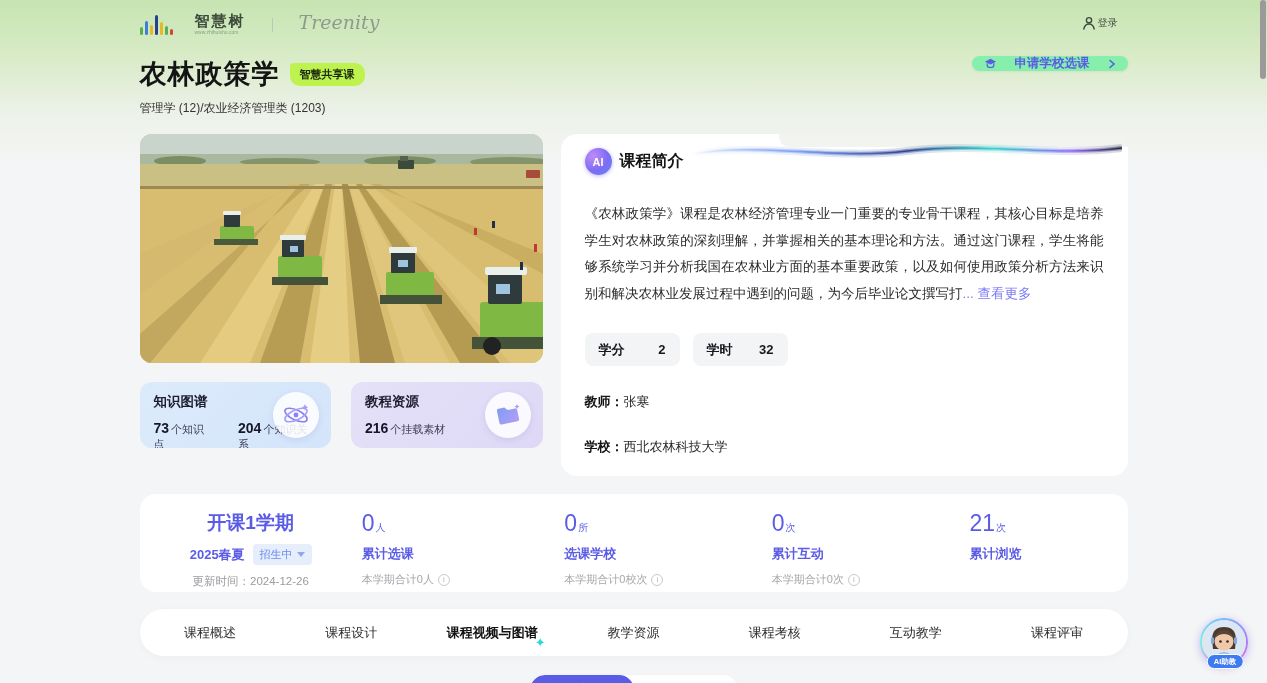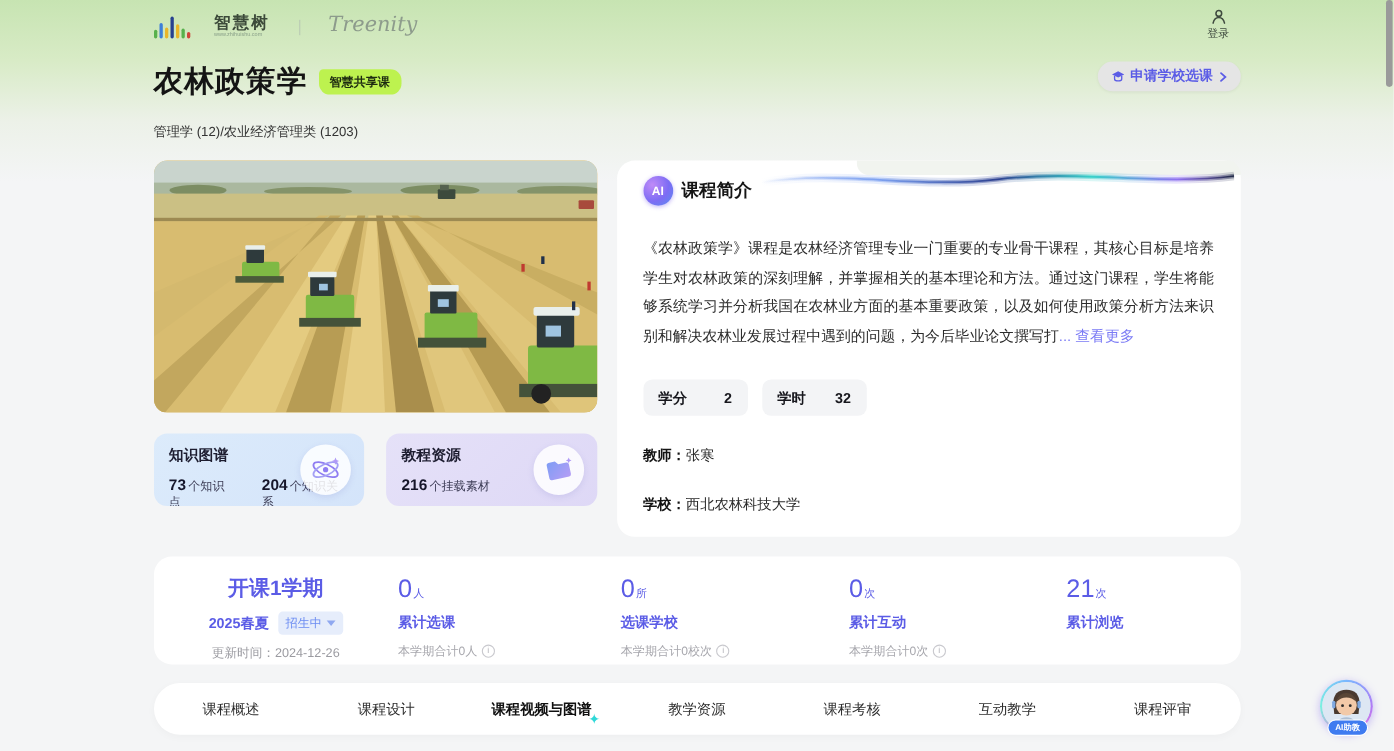--- a/index.html
+++ b/index.html
@@ -18,32 +18,32 @@
   .logo-bars i { display:block; width:3px; border-radius:2px; }
   .b1{height:8px;background:#58b14c;} .b2{height:14px;background:#3d7fd9;}
   .b3{height:10px;background:#e9b62a;} .b4{height:20px;background:#27418f;}
   .b5{height:13px;background:#e9b62a;} .b6{height:9px;background:#58b14c;}
   .b7{height:6px;background:#d0453a;}
   .logo-zh { display:flex; flex-direction:column; line-height:1; }
   .logo-name { font-size:15px; font-weight:bold; color:#3c4a3a; letter-spacing:2px; }
   .logo-url { font-size:5px; color:#8aa089; margin-top:2px; }
   .logo-divider { width:1px; height:14px; background:#b9c9b4; margin:0 4px 3px; }
   .logo-treenity { font-family:"DejaVu Serif",serif; font-style:italic; font-size:19px; color:#8d9b8c; padding-bottom:2px; }
-  .login { display:flex; flex-direction:column; align-items:center; gap:2px; cursor:pointer; margin-right:10px; }
+  .login { display:flex; flex-direction:row; align-items:center; gap:2px; cursor:pointer; margin-right:10px; }
   .login svg { display:block; }
   .login-label { font-size:10px; color:#3f4a3f; }
 
   
   .title-row { display:flex; align-items:flex-start; justify-content:space-between; margin-top:14px; }
   .title-left { display:flex; align-items:center; gap:10px; }
   .course-title { font-size:27px; font-weight:900; color:#141414; letter-spacing:1px; }
   .share-badge { background:#bdf24f; color:#1d2b10; font-size:11px; font-weight:bold; padding:4px 10px; border-radius:4px 10px 10px 10px; }
-  .apply-btn { background:#e5e5e5; border:none; height:27px; padding:0 12px; border-radius:14px; display:flex; align-items:center; gap:5px; cursor:pointer; box-shadow:0 1px 3px rgba(0,0,0,.06); }
+  .apply-btn { background:#86efac; border:none; height:15px; padding:0 12px; border-radius:14px; display:flex; align-items:center; gap:18px; cursor:pointer; box-shadow:0 1px 3px rgba(0,0,0,.06); }
   .apply-btn span { font-size:12.5px; font-weight:bold; color:#5b5ce6; }
-  .breadcrumb { font-size:12px; color:#333; margin-top:20px; }
+  .breadcrumb { font-size:12px; color:#333; margin-top:8px; }
 
   
   .main-grid { display:flex; gap:18px; margin-top:17px; }
   .left-col { width:403px; display:flex; flex-direction:column; gap:19px; }
   .cover { width:403px; height:229px; border-radius:12px; overflow:hidden; background:#d9bd72; }
   .cover svg { display:block; }
   .mini-cards { display:flex; gap:20px; }
   .mini-card { flex:1; height:66px; border-radius:12px; padding:11px 14px; position:relative; overflow:hidden; }
   .mini-card.kg { background:linear-gradient(135deg,#dcebfb,#d4e4fa); }
   .mini-card.res { background:linear-gradient(135deg,#e5e1f8,#ded8f6); }

